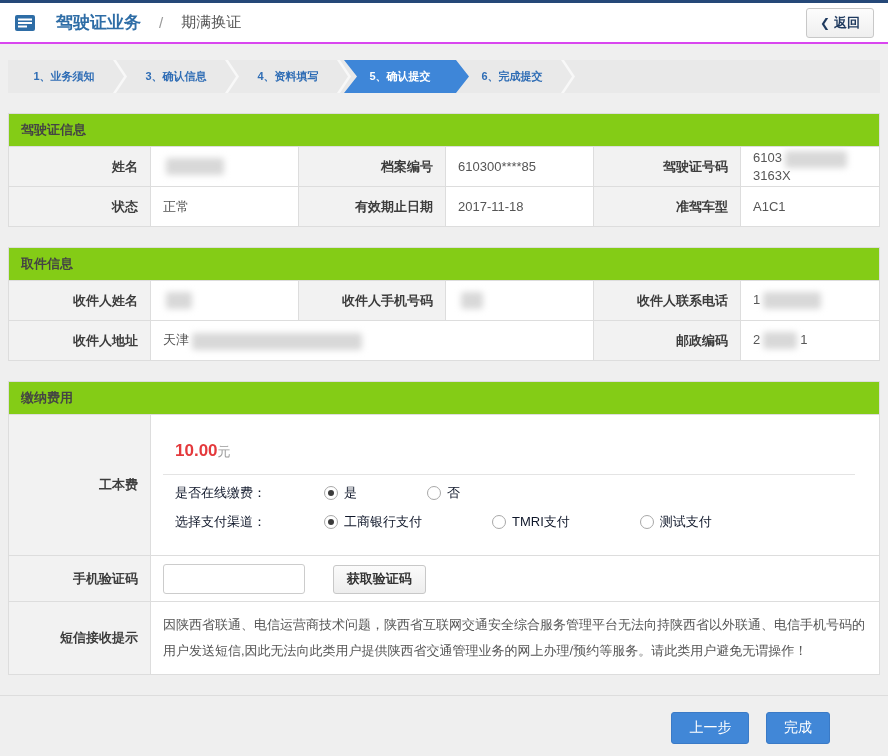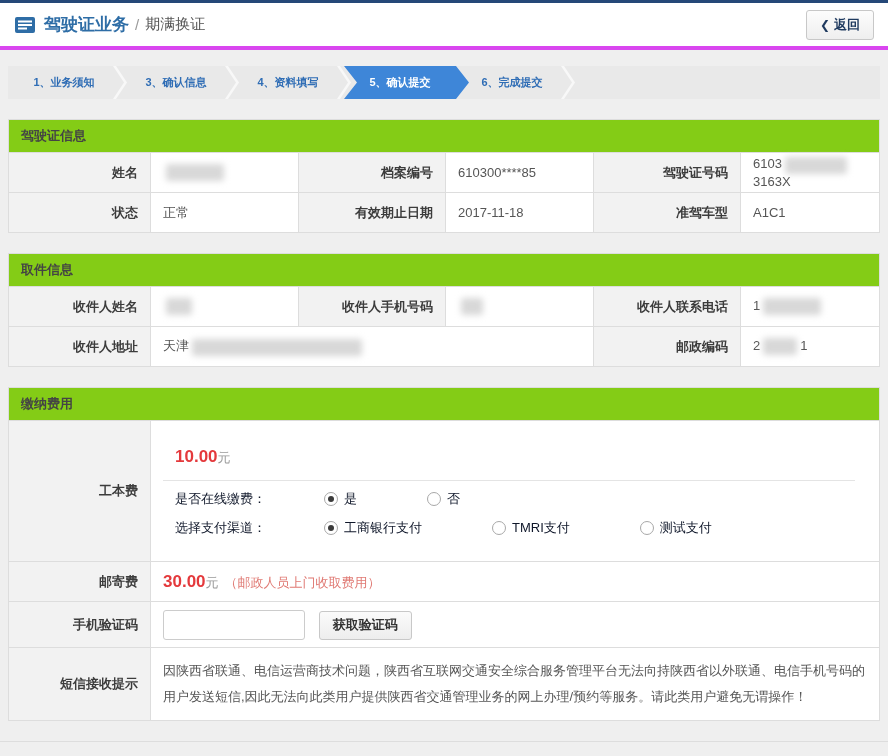--- a/index.html
+++ b/index.html
@@ -9,22 +9,22 @@
     background:#efefef;
     font-family:"Liberation Sans","DejaVu Sans",sans-serif;
     font-size:13px;
     color:#444;
     border-top:3px solid #254878;
     overflow:hidden;
   }
 
   
   .topbar {
-    height:47px; background:#fff; border-bottom:4px solid #d946ef;
-    display:flex; align-items:center; padding:0 14px;
+    height:41px; background:#fff; border-bottom:2px solid #d946ef;
+    display:flex; align-items:center; padding:0 14px;gap:12px;
   }
   .topbar .app-icon { width:22px; height:18px; margin-right:8px; flex:0 0 auto; }
   .topbar .title { color:#2e6da6; font-size:17px; font-weight:bold; }
   .topbar .sep { color:#999; font-size:15px; margin:0 6px; }
   .topbar .subtitle { color:#555; font-size:15px; }
   .back-btn {
     margin-left:auto; height:30px; padding:0 13px;
     background:linear-gradient(#fdfdfd,#efefef);
     border:1px solid #c8c8c8; border-radius:3px;
     color:#1f3a5f; font-size:13px; font-weight:bold;
@@ -91,21 +91,21 @@
     content:""; position:absolute; left:3px; top:3px; width:6px; height:6px;
     border-radius:50%; background:#3b3b3b;
   }
   .opt-item { margin-right:22px; display:inline-flex; align-items:center; }
   .note-red { color:#e07a74; font-size:13px; margin-left:6px; }
   .code-input {
     width:142px; height:30px; border:1px solid #ccc; border-radius:3px;
     padding:0 8px; font-size:13px; color:#333; background:#fff;
   }
   .code-btn {
-    height:29px; padding:0 13px; margin-left:10px;
+    height:29px; padding:0 13px; margin-left:24px;
     background:linear-gradient(#fbfbfb,#ededed);
     border:1px solid #c8c8c8; border-radius:3px;
     font-size:13px; font-weight:bold; color:#333; cursor:pointer;
   }
   .notice-cell { padding:10px 14px; color:#bf5853; line-height:2.0; font-size:13px; }
 
   
   .footer {
     border-top:1px solid #ddd; margin-top:20px;
     padding:16px 58px 0 0; text-align:right;
@@ -242,26 +242,20 @@
                 <span class="radio"></span>
                 <span>TMRI支付</span>
               </span>
           <span class="opt-item">
                 <span class="radio"></span>
                 <span>测试支付</span>
               </span>
         </div>
       </td>
     </tr>
-    <tr>
-      <td class="lbl">邮寄费</td>
-      <td class="val">
-        <span class="amount">30.00</span><span class="unit">元</span><span class="note-red">（邮政人员上门收取费用）</span>
-      </td>
-    </tr>
     <tr style="height:46px;">
       <td class="lbl">手机验证码</td>
       <td class="val">
         <input class="code-input" type="text" value="" style="">
         <button class="code-btn">获取验证码</button>
       </td>
     </tr>
     <tr>
       <td class="lbl">短信接收提示</td>
       <td class="val notice-cell">因陕西省联通、电信运营商技术问题，陕西省互联网交通安全综合服务管理平台无法向持陕西省以外联通、电信手机号码的用户发送短信,因此无法向此类用户提供陕西省交通管理业务的网上办理/预约等服务。请此类用户避免无谓操作！</td>

